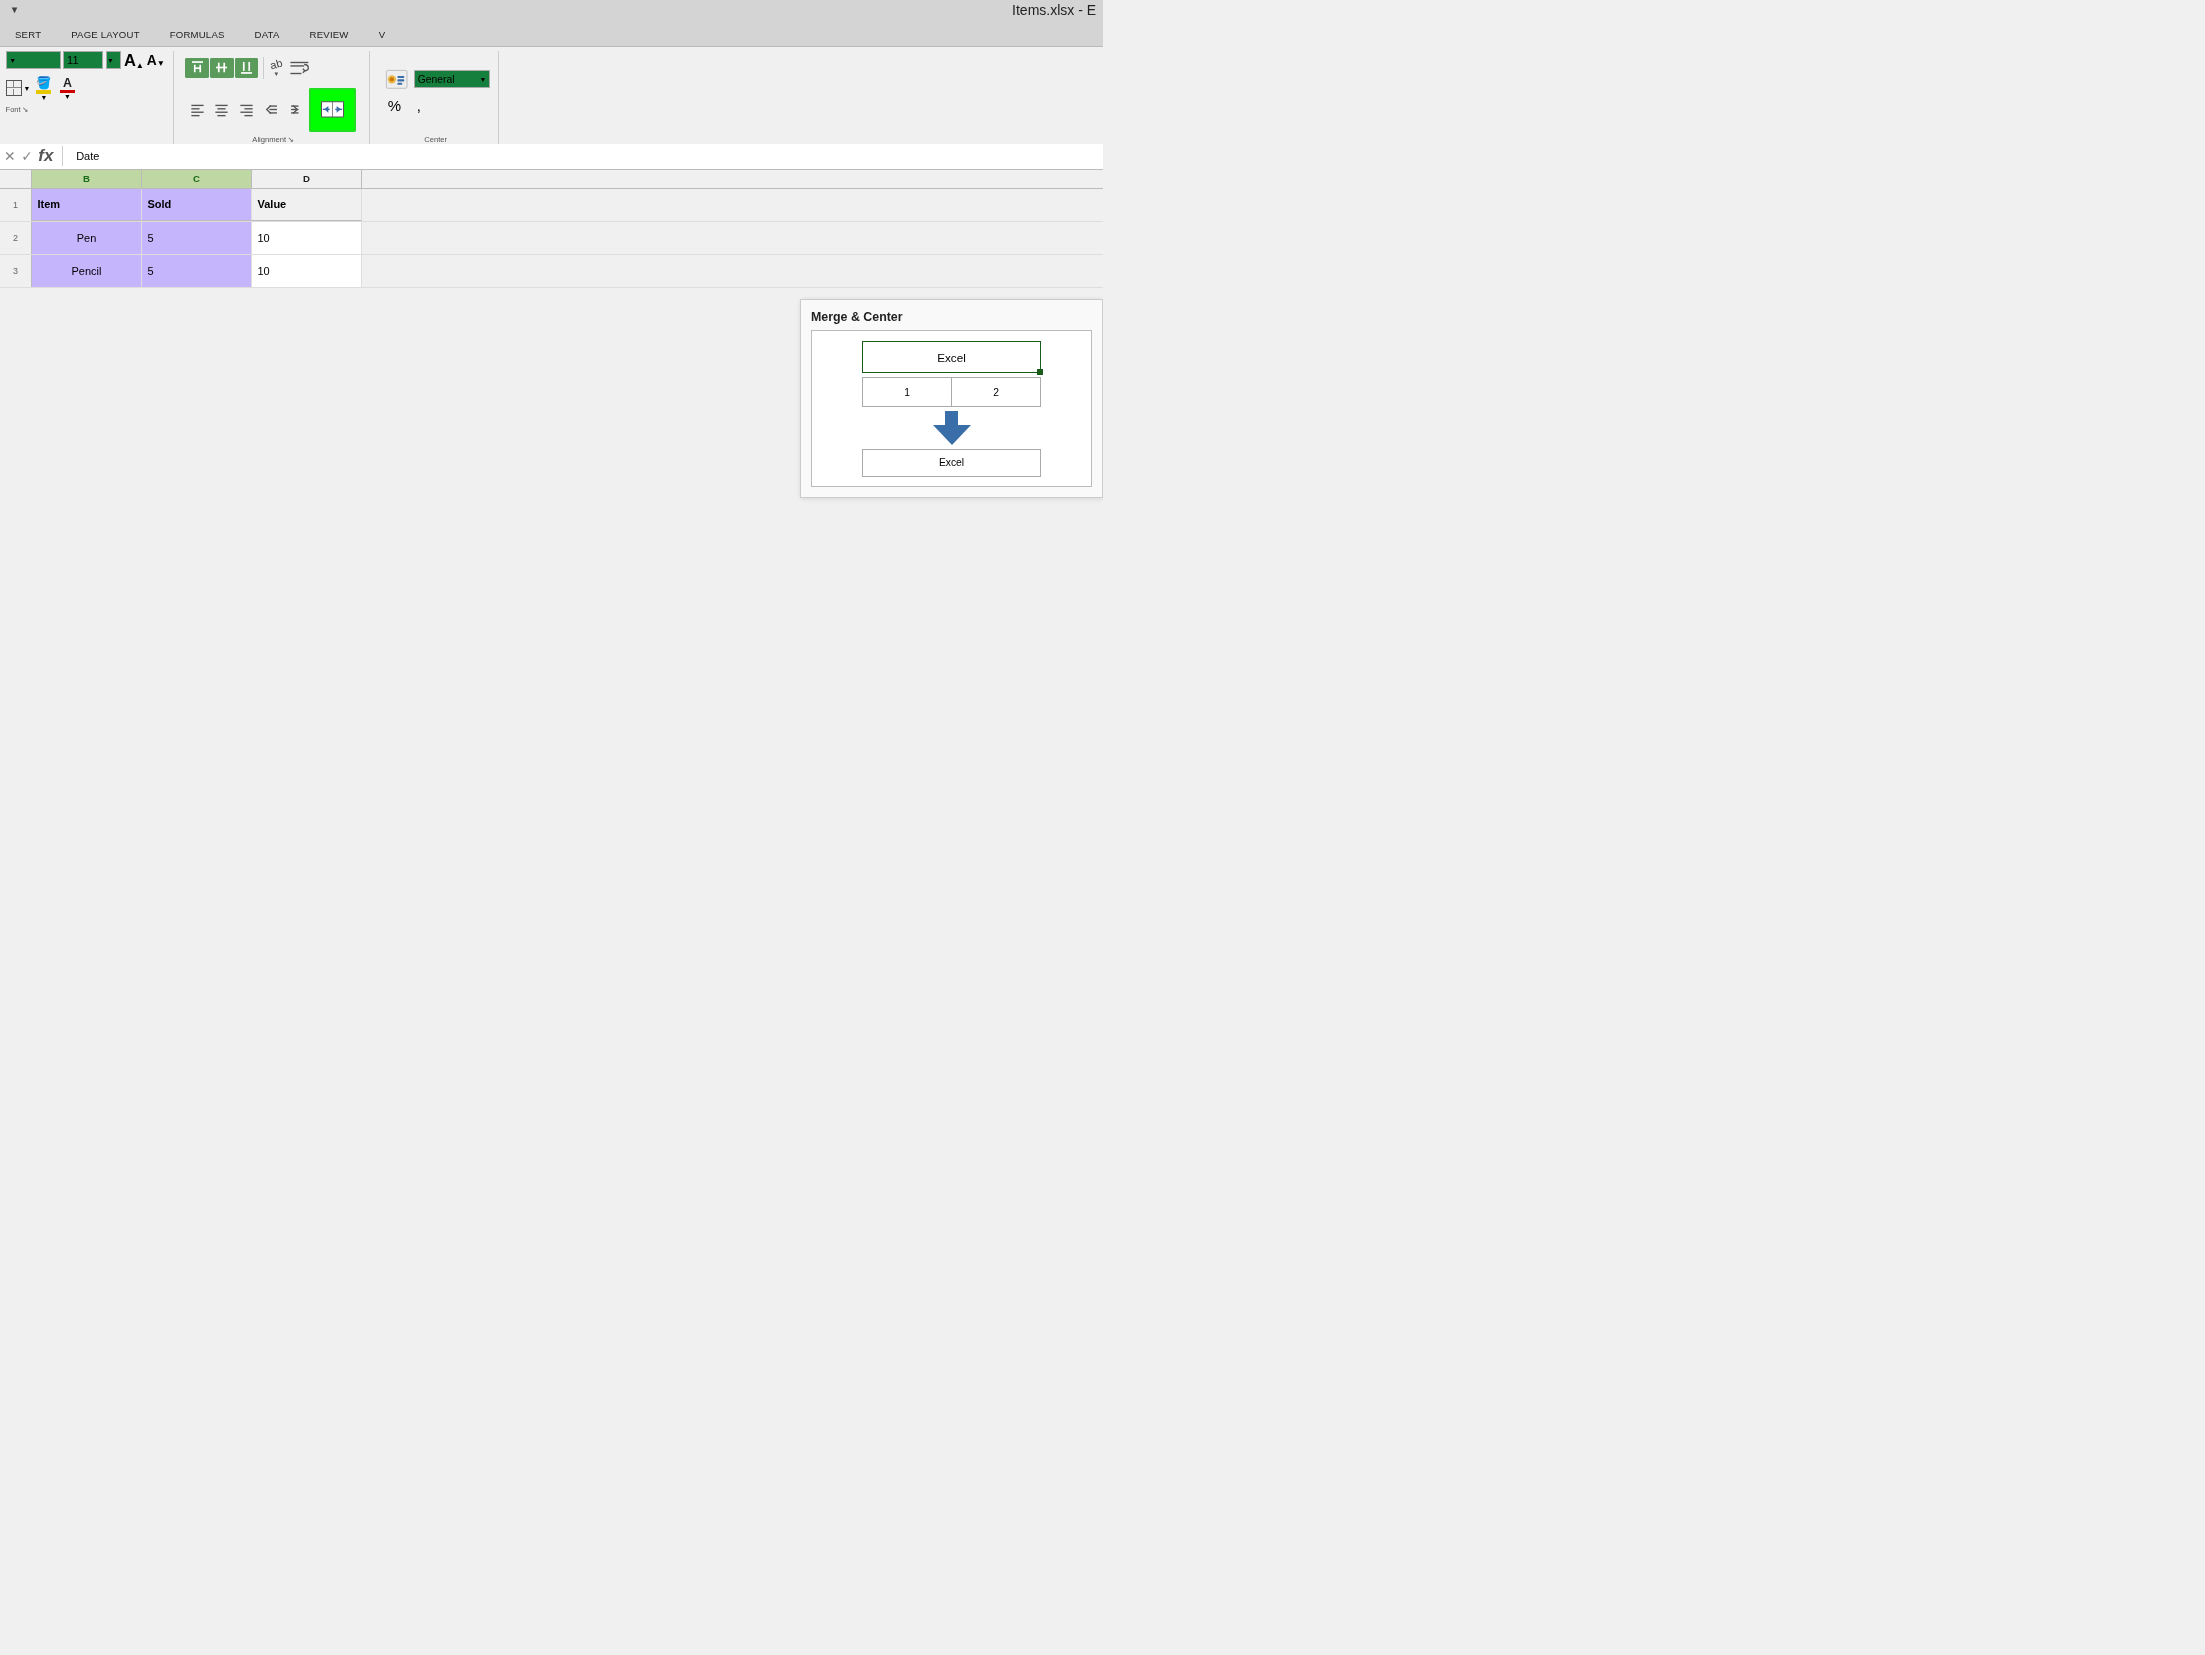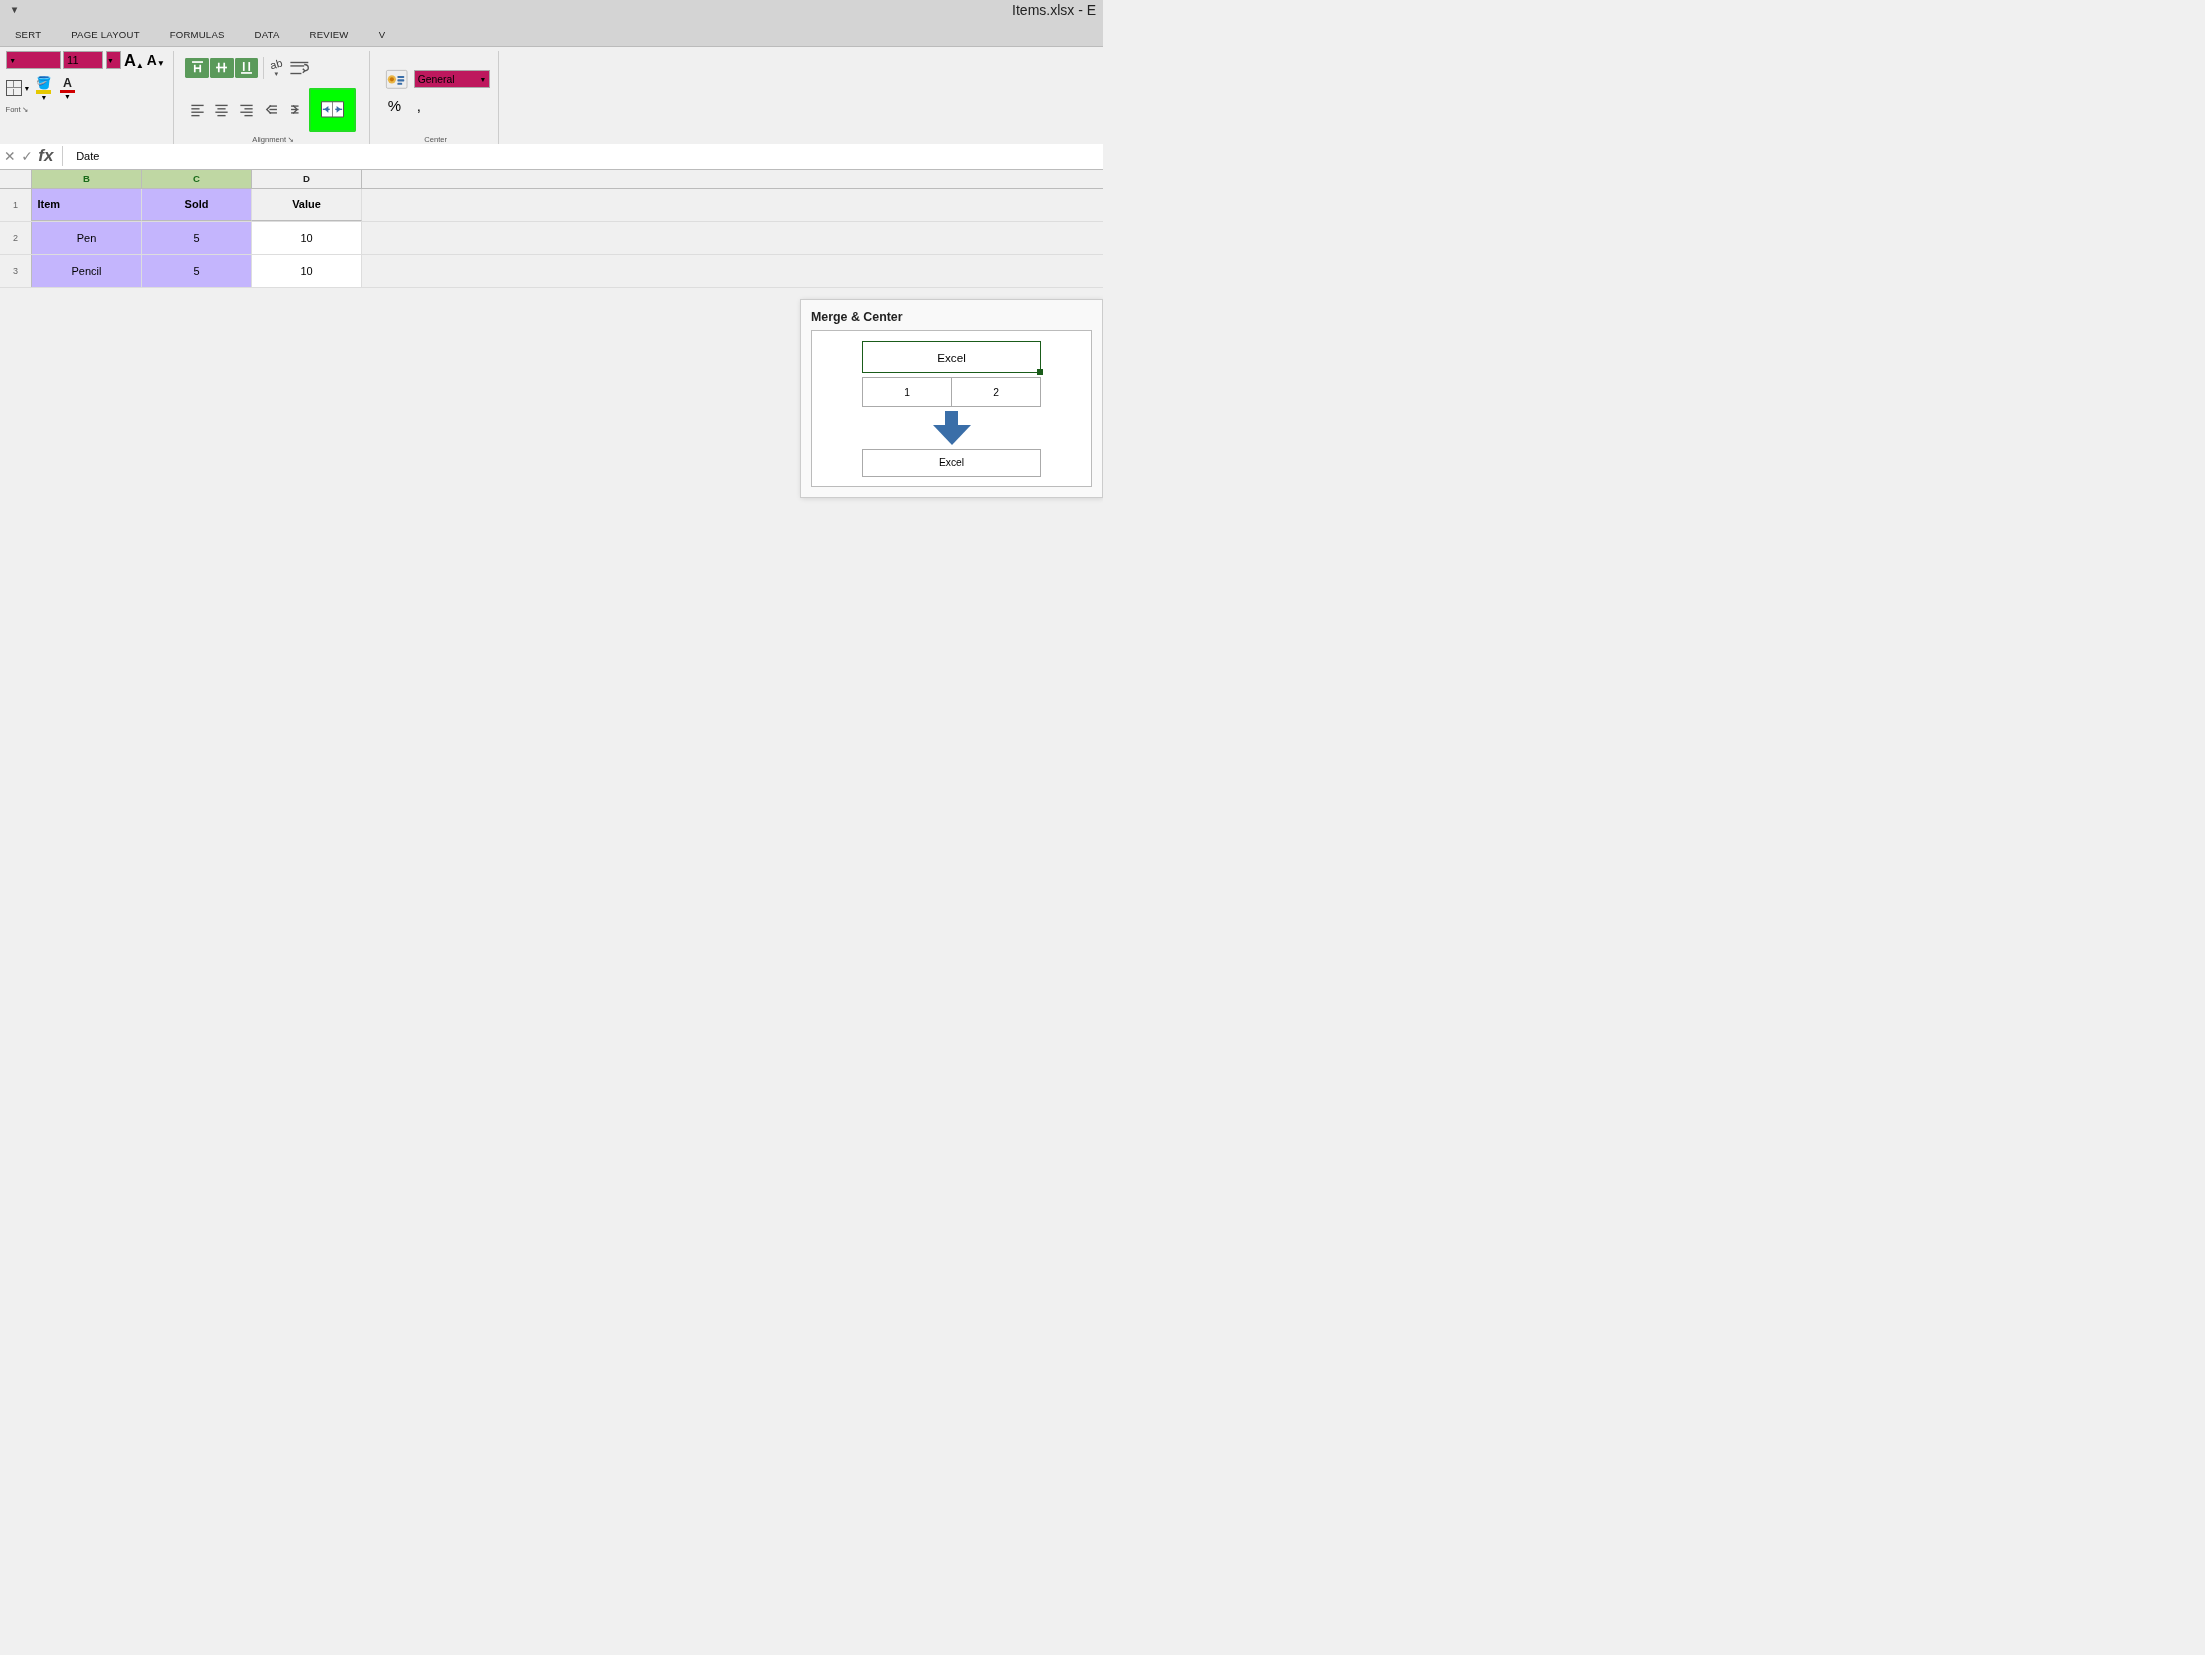--- a/index.html
+++ b/index.html
@@ -112,21 +112,21 @@
     }
     .grid-cell.header-cell {
       font-weight: bold;
       background: #f0f0f0;
       border-bottom: 1.4px solid #bbb;
     }
     .grid-cell.selected-col {
       background: #c4b5fd;
     }
     .grid-cell.center { justify-content: center; }
-    .grid-cell.right { justify-content: center; }
+    .grid-cell.right { justify-content: flex-start; }
     .col-b-cell { width: 110px; }
     .col-c-cell { width: 110px; }
     .col-d-cell { width: 110px; }
     .tooltip-title {
       font-size: 12.4px;
       font-weight: bold;
       color: #222;
     }
 
     
@@ -144,21 +144,21 @@
       padding: 1.4px 2.8px;
       color: #444;
     }
 
     .ribbon-outer {
       background: #f0f0f0;
     }
 
     .input-box {
       border: 0.7px solid #aaa;
-      background: #be185d;
+      background: #15803d;
       height: 18px;
       display: flex;
       align-items: center;
       padding: 0 2.8px;
       font-size: 9.6px;
       cursor: pointer;
     }
     .input-box-wide { min-width: 55px; }
     .align-btn2 {
       width: 23.4px;

